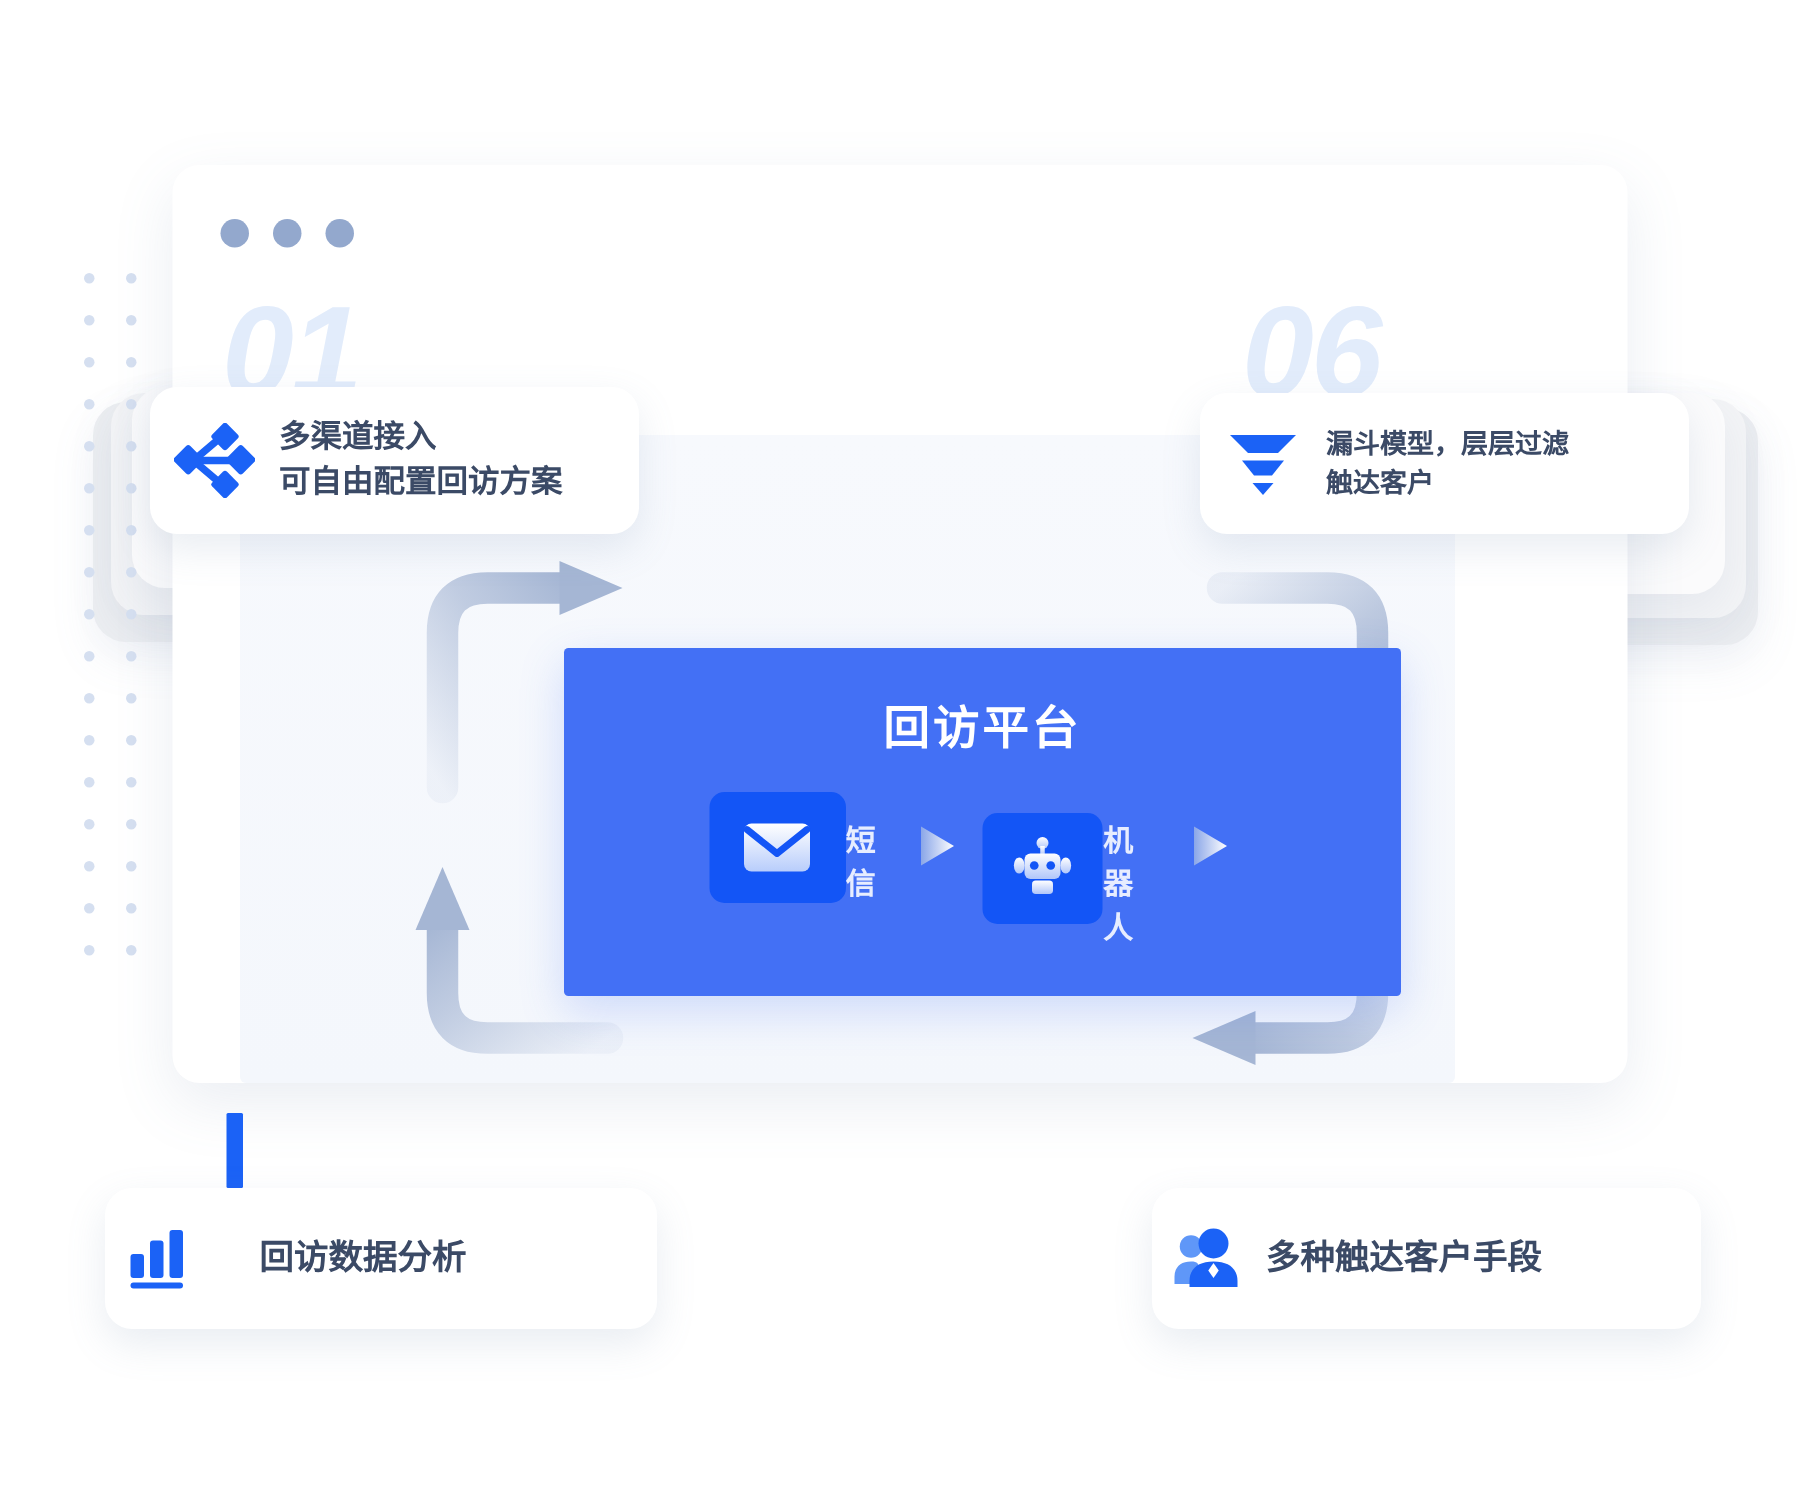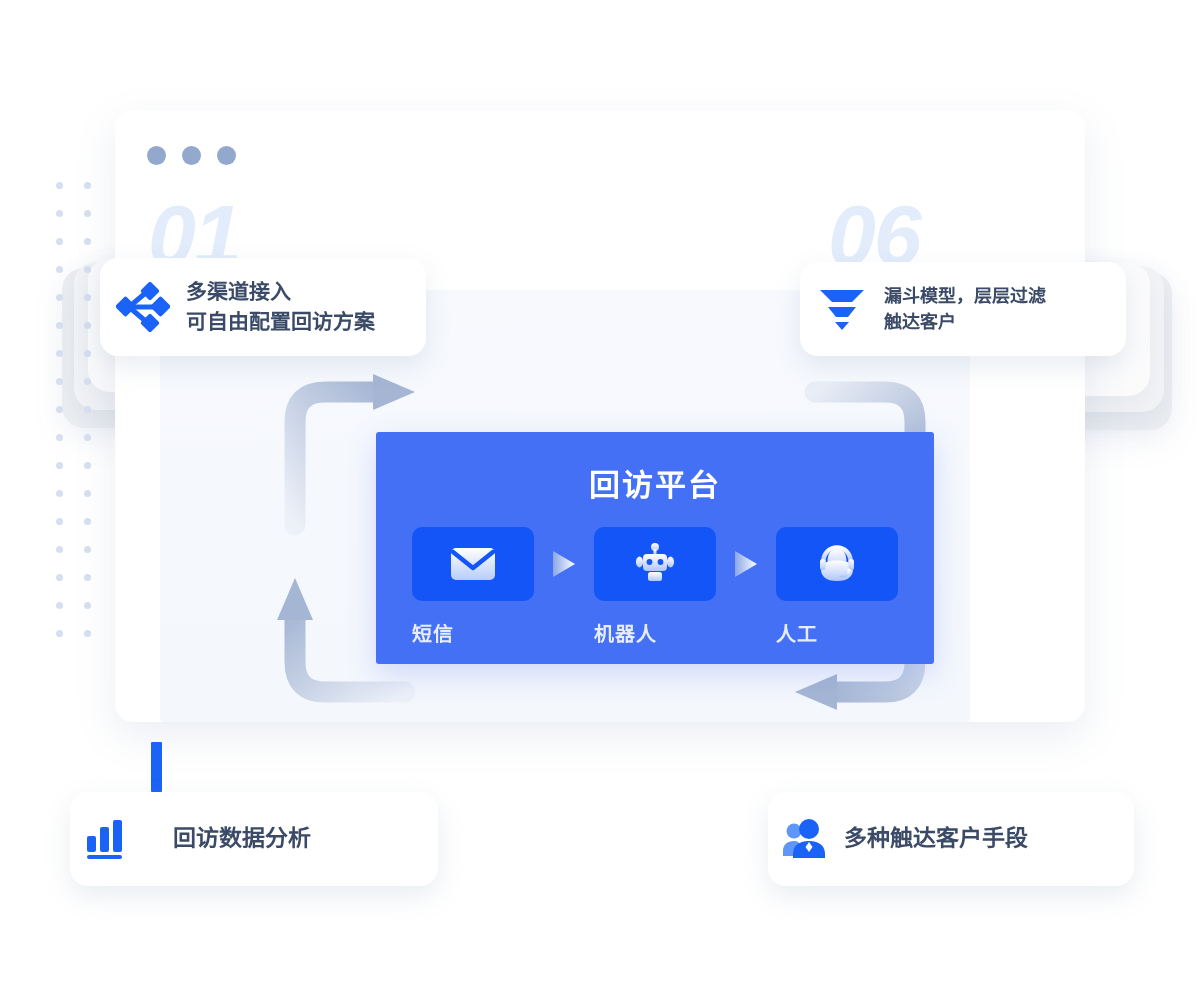--- a/index.html
+++ b/index.html
@@ -62,21 +62,21 @@
     margin-left:34px;
   }
   .core-title{
     text-align:center;color:#ffffff;font-size:31px;font-weight:700;
     letter-spacing:2px;margin-top:28px;
   }
   .core-flow{
     display:flex;align-items:flex-start;justify-content:center;
     margin-top:22px;gap:0;
   }
-  .node{width:122px;display:flex;flex-direction:column;}
+  .node{width:122px;display:flex;flex-direction:row;align-items:center;}
   .tile{
     width:122px;height:74px;border-radius:10px;background:#1355f6;
     display:flex;align-items:center;justify-content:center;
   }
   .node-label{
     margin-top:17px;color:#e7edff;font-size:20px;font-weight:700;letter-spacing:1px;
   }
   .sep{width:60px;height:74px;display:flex;align-items:center;justify-content:center;}
 
   
@@ -285,40 +285,20 @@
           <defs>
             <linearGradient id="tri2" x1="0" y1="0" x2="1" y2="0">
               <stop offset="0%" stop-color="#8aa6e8"></stop>
               <stop offset="100%" stop-color="#ffffff"></stop>
             </linearGradient>
           </defs>
           <path d="M2 2 L24 15 L2 28 Z" fill="url(#tri2)"></path>
         </svg>
       </div>
 
-      <div class="node">
-        <div class="tile">
-
-          <svg width="44" height="42" viewBox="0 0 44 42">
-            <defs>
-              <linearGradient id="hs" x1="0" y1="0" x2="0" y2="1">
-                <stop offset="0%" stop-color="#ffffff"></stop>
-                <stop offset="100%" stop-color="#b0c6fa"></stop>
-              </linearGradient>
-            </defs>
-            <ellipse cx="22" cy="17" rx="9.5" ry="11.5" fill="url(#hs)"></ellipse>
-            <path d="M22 38 C11 38 6 33.5 6 26 C6 20 12.5 17.5 22 17.5 C31.5 17.5 38 20 38 26 C38 33.5 33 38 22 38 Z" fill="url(#hs)"></path>
-            <path d="M8.5 18 A13.5 13.5 0 0 1 35.5 18" fill="none" stroke="url(#hs)" stroke-width="4.5" stroke-linecap="round"></path>
-            <rect x="5" y="16" width="5.5" height="11" rx="2.6" fill="url(#hs)"></rect>
-            <rect x="33.5" y="16" width="5.5" height="11" rx="2.6" fill="url(#hs)"></rect>
-            <path d="M34 27 C34 32 29.5 33.5 26 33.5" fill="none" stroke="url(#hs)" stroke-width="3.2" stroke-linecap="round"></path>
-          </svg>
-        </div>
-        <div class="node-label">人工</div>
-      </div>
 
     </div>
   </div>
 
   <div class="fcard" id="c1">
     <div class="ficon">
       <svg width="54" height="50" viewBox="0 0 54 50">
         <g fill="#1b62f6" stroke="#1b62f6" stroke-width="5" stroke-linecap="round">
           <line x1="13" y1="25" x2="41" y2="25"></line>
           <line x1="13" y1="25" x2="33" y2="8"></line>

